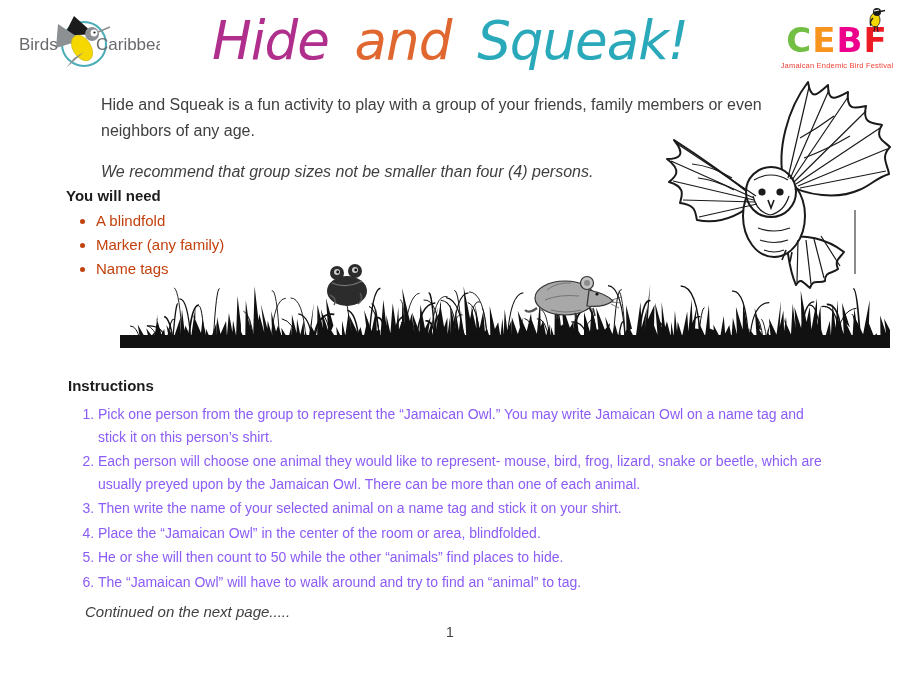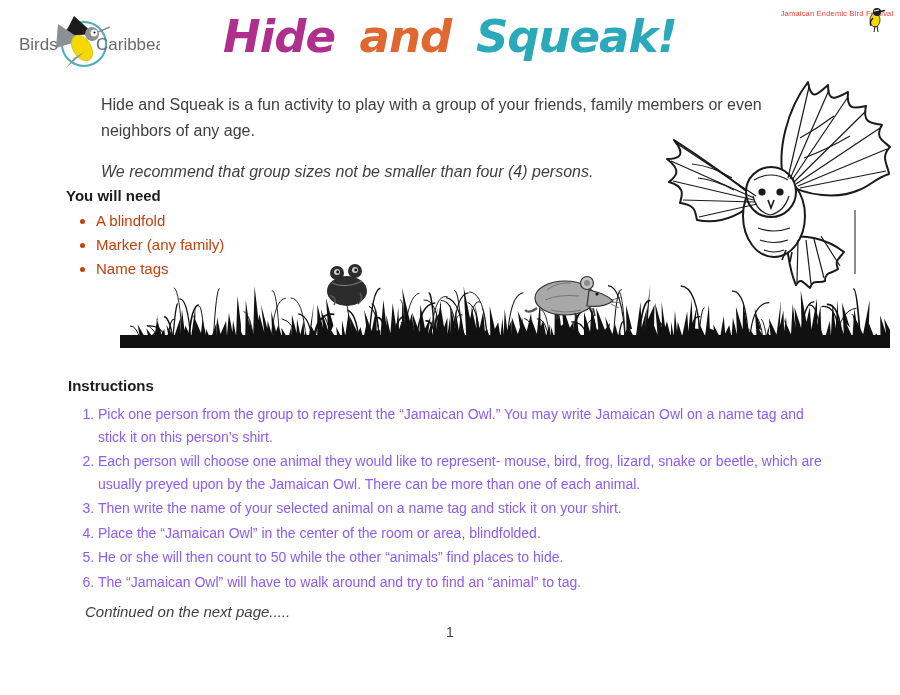--- a/index.html
+++ b/index.html
@@ -7,21 +7,21 @@
   .page {
     position:relative; width:900px; height:695px; background:#ffffff;
     font-family:"Liberation Sans", sans-serif; color:#3f3f3f; overflow:hidden;
   }
 
   
   .bc-logo { position:absolute; left:18px; top:8px; width:142px; height:60px; }
   .title {
     position:absolute; left:50%; top:10px; transform:translateX(-50%);
     white-space:nowrap; font-family:"DejaVu Sans", sans-serif;
-    font-size:45px; font-weight:bold; font-style:italic; letter-spacing:-1px;
+    font-size:53px; font-weight:normal; font-style:italic; letter-spacing:-1px;
   }
   .title .w1 { color:#b02e8c; }
   .title .w2 { color:#e0672f; margin:0 10px; }
   .title .w3 { color:#2aa9ba; }
 
   .cebf-logo { position:absolute; left:779px; top:8px; width:116px; text-align:center; }
   .cebf-bird { position:absolute; right:8px; top:-2px; width:22px; height:26px; }
   .cebf-letters {
     font-family:"DejaVu Sans", sans-serif; font-size:34px; font-weight:bold;
     letter-spacing:1px; line-height:40px; margin-top:12px;
@@ -92,20 +92,23 @@
 
   <div class="cebf-logo">
     <svg class="cebf-bird" viewBox="0 0 22 26">
       <ellipse cx="10" cy="14" rx="5" ry="7" fill="#f5d800" stroke="#1b1b1b" stroke-width="0.8"></ellipse>
       <circle cx="12" cy="6" r="4" fill="#1b1b1b"></circle>
       <path d="M9 5 L14 4" stroke="#ffffff" stroke-width="1.2"></path>
       <path d="M15 5.5 L20 4.5" stroke="#1b1b1b" stroke-width="1.5"></path>
       <path d="M8 12 Q4 16 6 20" stroke="#1b1b1b" stroke-width="1.4" fill="none"></path>
       <path d="M10 20 L9 26 M12 20 L13 26" stroke="#1b1b1b" stroke-width="1"></path>
     </svg>
+    <div class="cebf-letters">
+      <span class="lc">C</span><span class="le">E</span><span class="lb">B</span><span class="lf">F</span>
+    </div>
     <div class="cebf-tagline">Jamaican Endemic Bird Festival</div>
   </div>
 
   <div class="intro">
     <p>Hide and Squeak is a fun activity to play with a group of your friends, family members or even neighbors of any age.</p>
     <p>We recommend that group sizes not be smaller than four (4) persons.</p>
   </div>
 
   <div class="need">
     <h3>You will need</h3>

